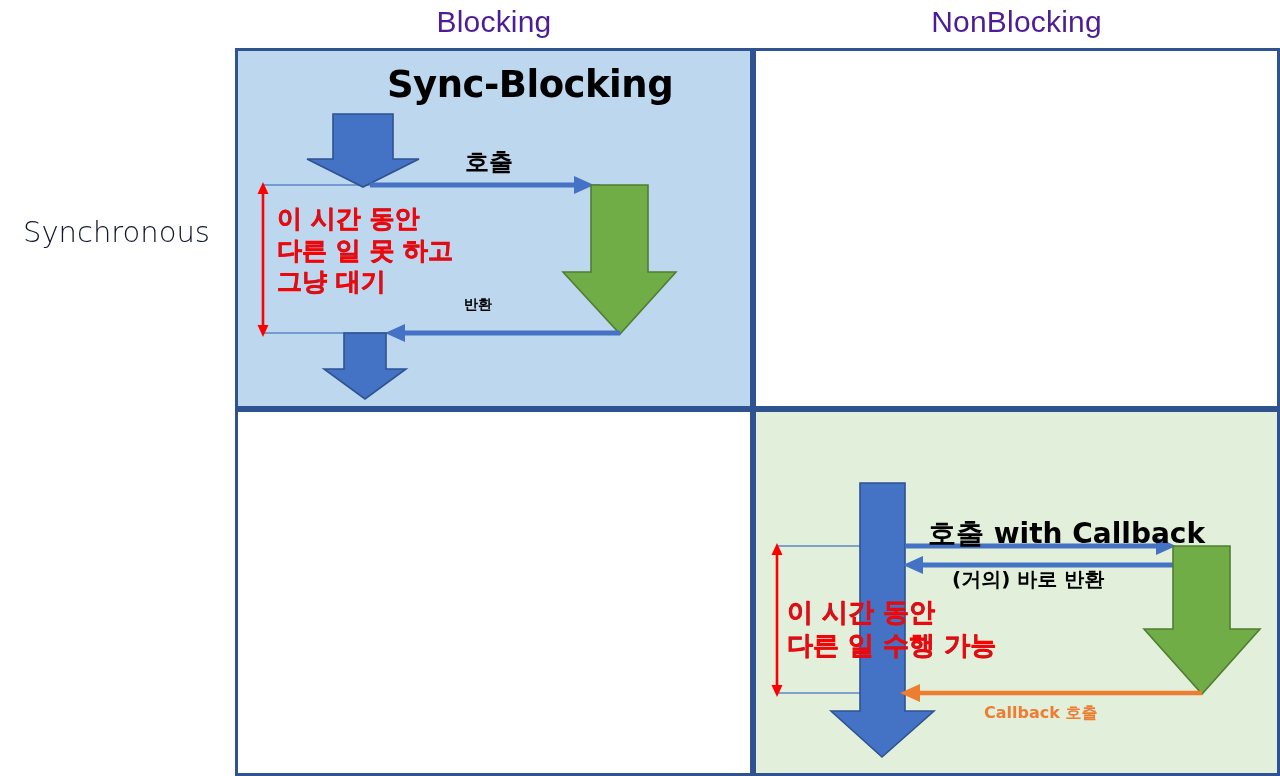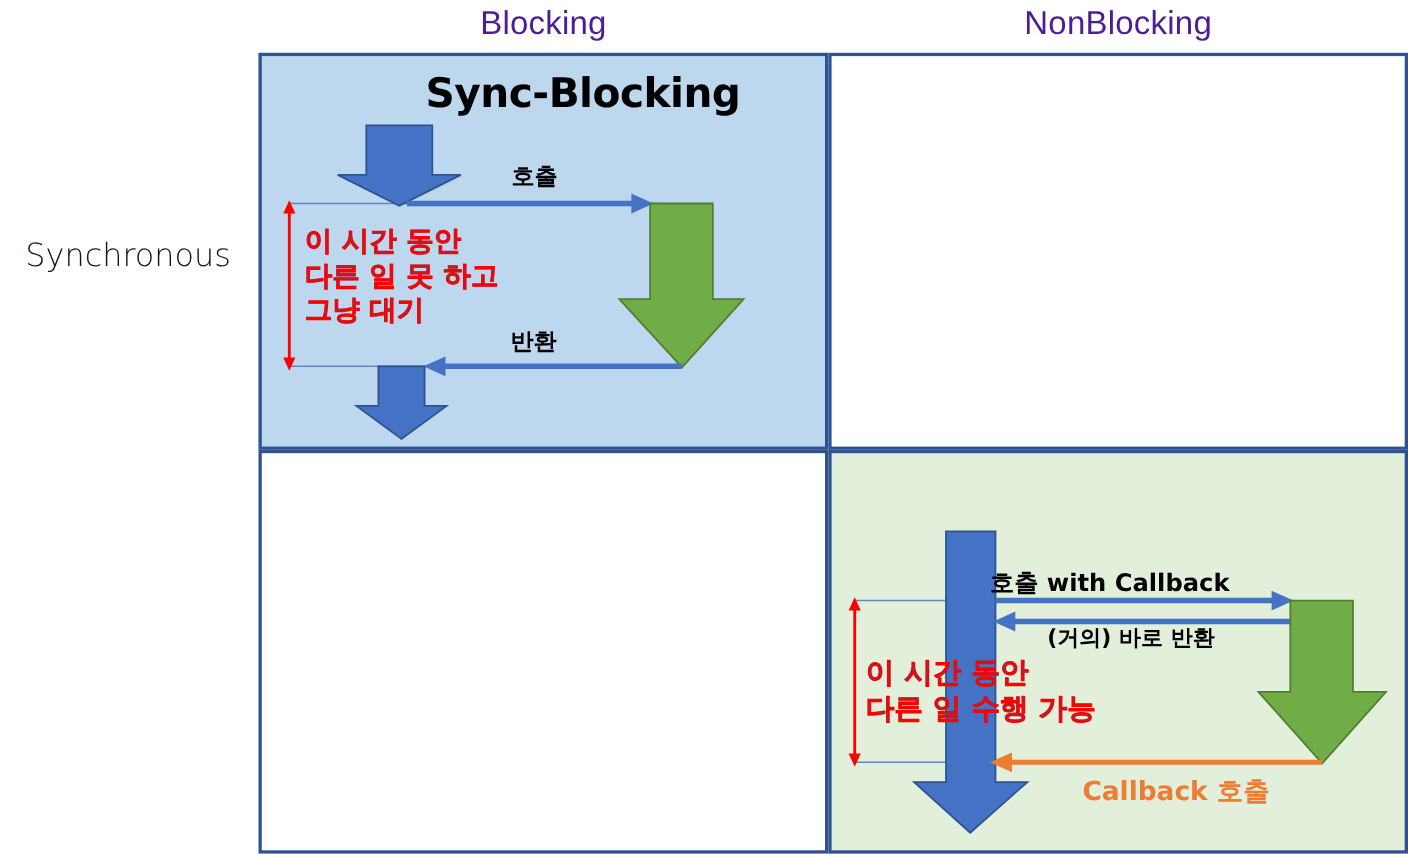--- a/index.html
+++ b/index.html
@@ -64,25 +64,25 @@
     white-space:pre;line-height:1.26;
     -webkit-text-stroke:.6px #FF0000;
   }
   #note-sync{left:277px;top:203px;font-size:25px;}
   #note-async{left:787px;top:596px;font-size:26px;}
 
   .arrow-label{
     position:absolute;font-weight:bold;color:#000;white-space:nowrap;
     font-family:"DejaVu Sans","Liberation Sans",sans-serif;
   }
-  #lab-call-sync{left:465px;top:146px;font-size:21px;}
-  #lab-ret-sync{left:464px;top:296px;font-size:21px;}
-  #lab-call-async{left:900px;top:515px;font-size:22px;}
+  #lab-call-sync{left:465px;top:146px;font-size:24px;}
+  #lab-ret-sync{left:464px;top:296px;font-size:14px;}
+  #lab-call-async{left:928px;top:515px;font-size:28px;}
   #lab-ret-async{left:952px;top:566px;font-size:20px;text-align:center;}
-  #lab-callback{left:984px;top:703px;font-size:24px;color:#ED7D31;}
+  #lab-callback{left:984px;top:703px;font-size:16px;color:#ED7D31;}
 </style>
 </head>
 <body>
 
 <div class="stage">
 
   <div class="col-head" id="hdr-blocking">Blocking</div>
   <div class="col-head" id="hdr-nonblocking">NonBlocking</div>
 
   <div class="row-label" id="lbl-sync">Synchronous</div>

